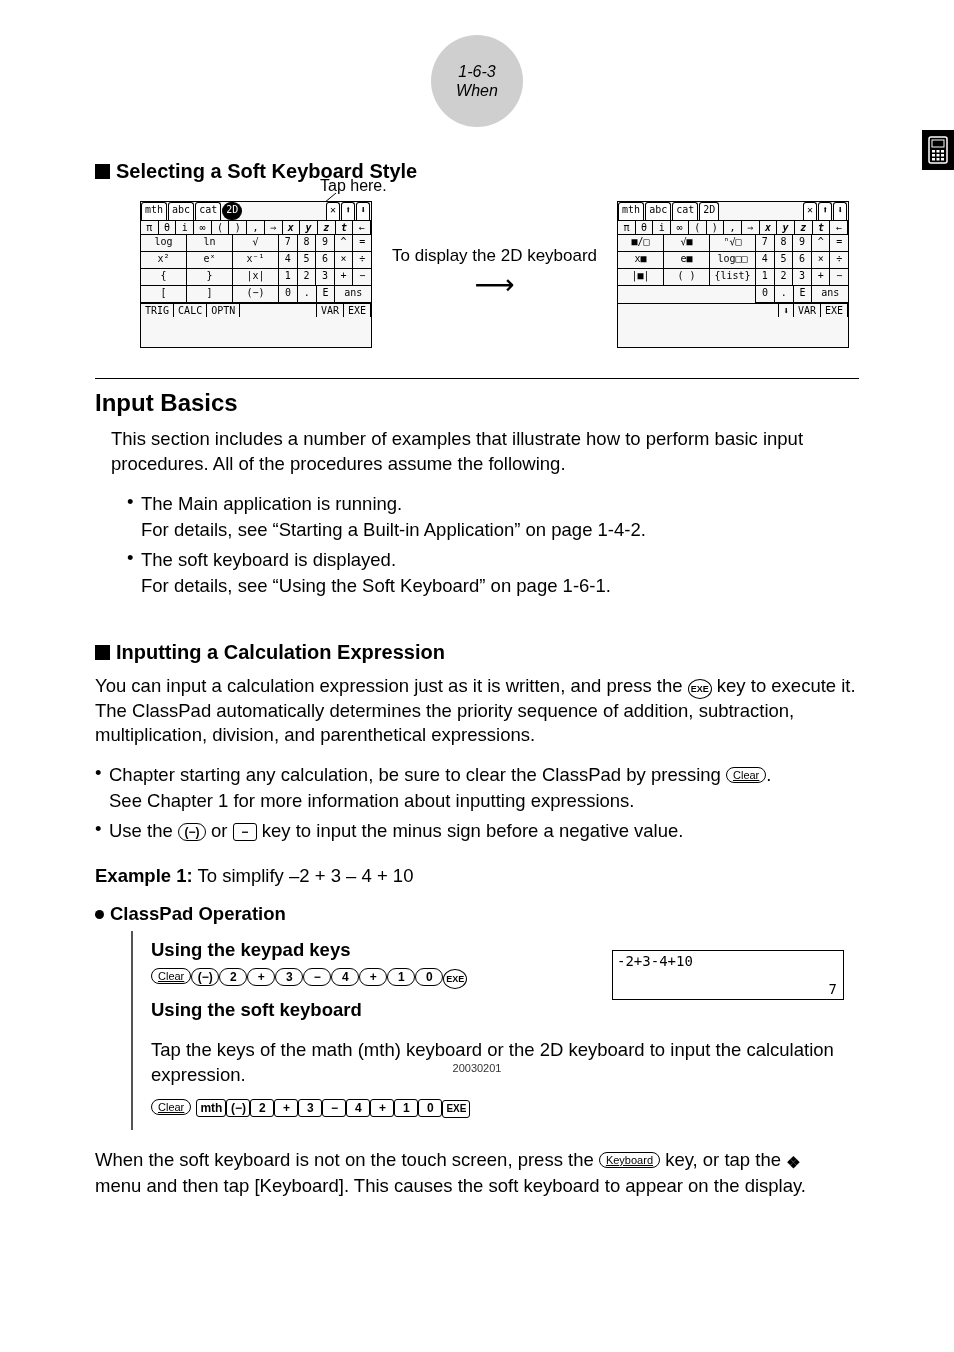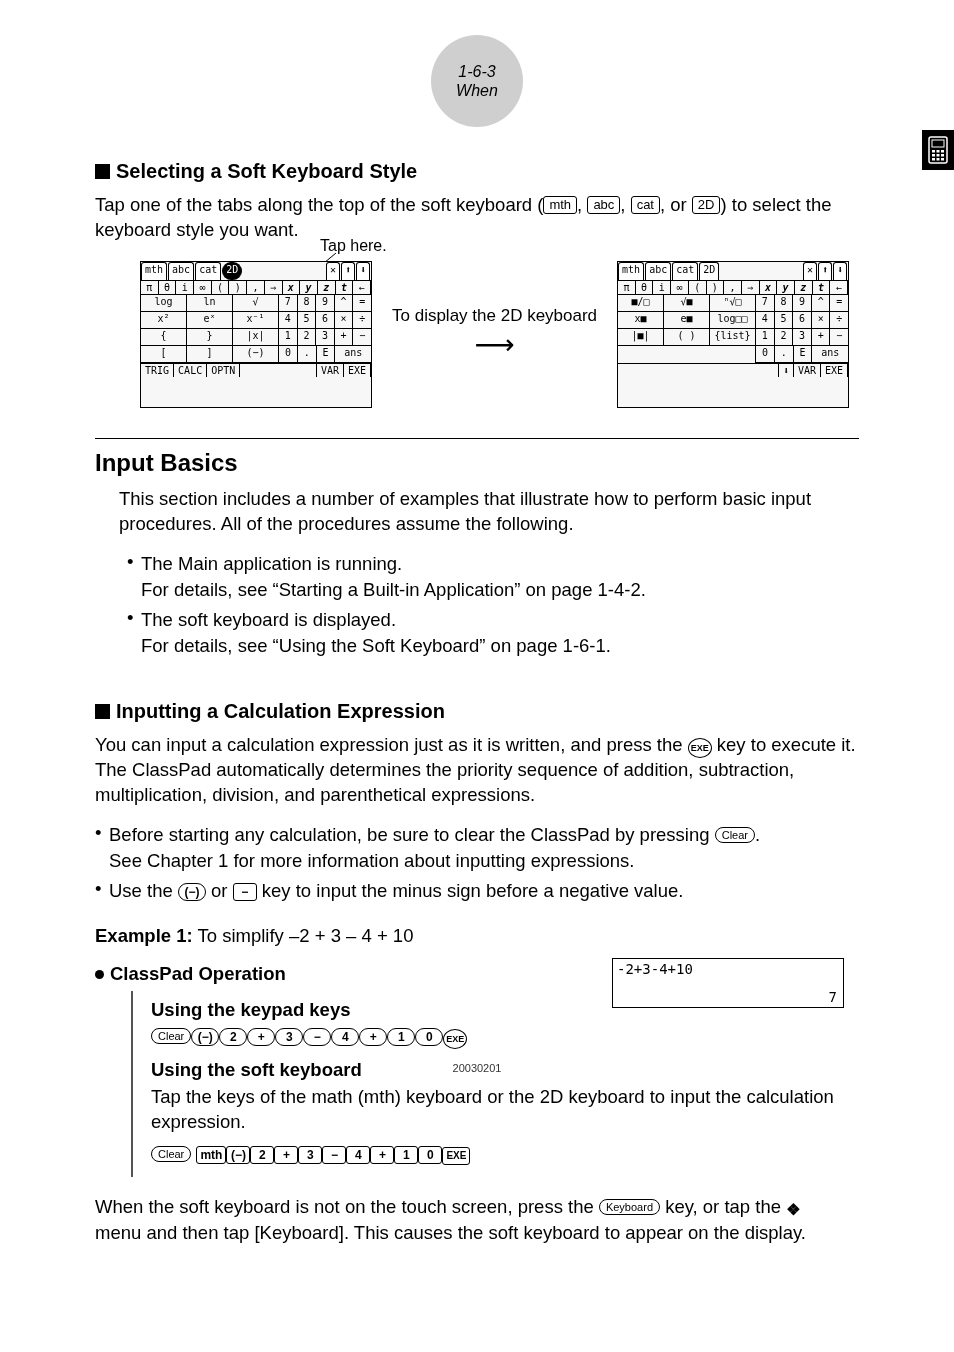--- a/index.html
+++ b/index.html
@@ -134,33 +134,34 @@
   .arrow { font-size: 28px; display:block; text-align:center; }
   .tap-label {
     position:absolute;
     top:-24px;
     left:180px;
     font-size:16px;
     white-space:nowrap;
   }
   hr.sep { border:none; border-top:1.5px solid #000; margin: 14px 0 10px; }
   .h-main { font-size: 24px; font-weight: bold; margin: 0 0 10px 0; }
-  .indent { margin-left: 24px; }
+  .indent { margin-left: 16px; }
   .bullets { margin: 14px 0 0 32px; }
   .bullets .bi { display:flex; margin-bottom:4px; }
   .bullets .bi .dot { width:14px; flex-shrink:0; }
   .bullets .bi .btxt { flex:1; line-height:1.4; }
   .clearbtn {
     display:inline-block;
     border:1px solid #000;
     border-radius: 10px;
     padding: 0 6px;
     font-size: 11px;
     vertical-align: 2px;
     line-height: 14px;
+    text-decoration: underline;
   }
   .roundkey {
     display:inline-block;
     border:1.2px solid #000;
     border-radius: 9px;
     min-width: 18px;
     padding: 0 4px;
     text-align:center;
     font-size: 12px;
     line-height: 16px;
@@ -203,21 +204,21 @@
   .op-block {
     border-left: 2px solid #555;
     margin: 6px 0 10px 36px;
     padding: 2px 0 2px 18px;
   }
   .op-sub { font-weight: bold; margin: 6px 0 4px; }
   .keyseq { margin: 2px 0 10px 0; }
   .result-box {
     position:absolute;
     right: 110px;
-    bottom: 116px;
+    bottom: 124px;
     width: 230px;
     height: 48px;
     border: 1px solid #000;
     font-family: monospace;
     font-size: 14px;
   }
   .result-box .inp { position:absolute; top:2px; left:4px; }
   .result-box .out { position:absolute; bottom:2px; right:6px; }
   .footer-id {
     position:absolute;
@@ -261,23 +262,20 @@
           <rect x="14" y="22" width="3" height="2.5"></rect>
       </g>
     </svg>
   </div>
 
   <div class="content">
 
     <div class="h-sub">
       <span class="square"></span><span>Selecting a Soft Keyboard Style</span>
     </div>
-    <p class="para">
-      <span>Tap one of the tabs along the top of the soft keyboard (</span><span class="tabbtn">mth</span><span>, </span><span class="tabbtn">abc</span><span>, </span><span class="tabbtn">cat</span><span>, or </span><span class="tabbtn">2D</span><span>) to select the keyboard style you want.</span>
-    </p>
 
     <div class="figure-row">
       <div class="figure-wrapper">
         <span class="tap-label">Tap here.</span>
 
         <svg style="position:absolute;top:-8px;left:168px" width="30" height="24">
             <line x1="28" y1="0" x2="4" y2="20" stroke="#000" stroke-width="1"></line>
           </svg>
         <div class="fig-box">
           <div class="fig-tabs">
@@ -474,21 +472,21 @@
     <div class="h-sub" style="margin-top:42px">
       <span class="square"></span><span>Inputting a Calculation Expression</span>
     </div>
     <p class="para">
       <span>You can input a calculation expression just as it is written, and press the </span><span class="exe-round">EXE</span><span> key to execute it. The ClassPad automatically determines the priority sequence of addition, subtraction, multiplication, division, and parenthetical expressions.</span>
     </p>
     <div class="bullets" style="margin-left:0">
       <div class="bi">
           <span class="dot">•</span>
           <div class="btxt">
-        <span>Before starting any calculation, be sure to clear the ClassPad by pressing </span><span class="clearbtn">Clear</span><span>.</span><br>
+        <span>Chapter starting any calculation, be sure to clear the ClassPad by pressing </span><span class="clearbtn">Clear</span><span>.</span><br>
         <span>See Chapter 1 for more information about inputting expressions.</span>
       </div>
         </div>
       <div class="bi">
           <span class="dot">•</span>
           <div class="btxt">
         <span>Use the </span><span class="roundkey">(−)</span><span> or </span><span class="sqkey">−</span><span> key to input the minus sign before a negative value.</span>
       </div>
         </div>
     </div>
@@ -501,21 +499,21 @@
       <span class="dot"></span><span>ClassPad Operation</span>
     </div>
 
     <div class="op-block">
       <div class="op-sub">Using the keypad keys</div>
       <div class="keyseq">
         <span class="clearbtn">Clear</span><span class="roundkey">(−)</span><span class="roundkey">2</span><span class="roundkey">+</span><span class="roundkey">3</span><span class="roundkey">−</span><span class="roundkey">4</span><span class="roundkey">+</span><span class="roundkey">1</span><span class="roundkey">0</span><span class="exe-round">EXE</span>
       </div>
 
       <div class="op-sub">Using the soft keyboard</div>
-      <p class="para" style="margin:4px 0 8px">Tap the keys of the math (mth) keyboard or the 2D keyboard to input the calculation expression.</p>
+      <p class="para" style="margin:17px 0 8px">Tap the keys of the math (mth) keyboard or the 2D keyboard to input the calculation expression.</p>
       <div class="keyseq">
         <span class="clearbtn">Clear</span>
         <span class="sqkey">mth</span><span class="sqkey">(−)</span><span class="sqkey">2</span><span class="sqkey">+</span><span class="sqkey">3</span><span class="sqkey">−</span><span class="sqkey">4</span><span class="sqkey">+</span><span class="sqkey">1</span><span class="sqkey">0</span><span class="sqkey" style="font-size:10px">EXE</span>
       </div>
     </div>
 
     <p class="para" style="margin-top:18px">
       <span>When the soft keyboard is not on the touch screen, press the </span><span class="clearbtn">Keyboard</span><span> key, or tap the </span><span class="dn-caret">❖</span><br>
       <span> menu and then tap [Keyboard]. This causes the soft keyboard to appear on the display.</span>
     </p>

